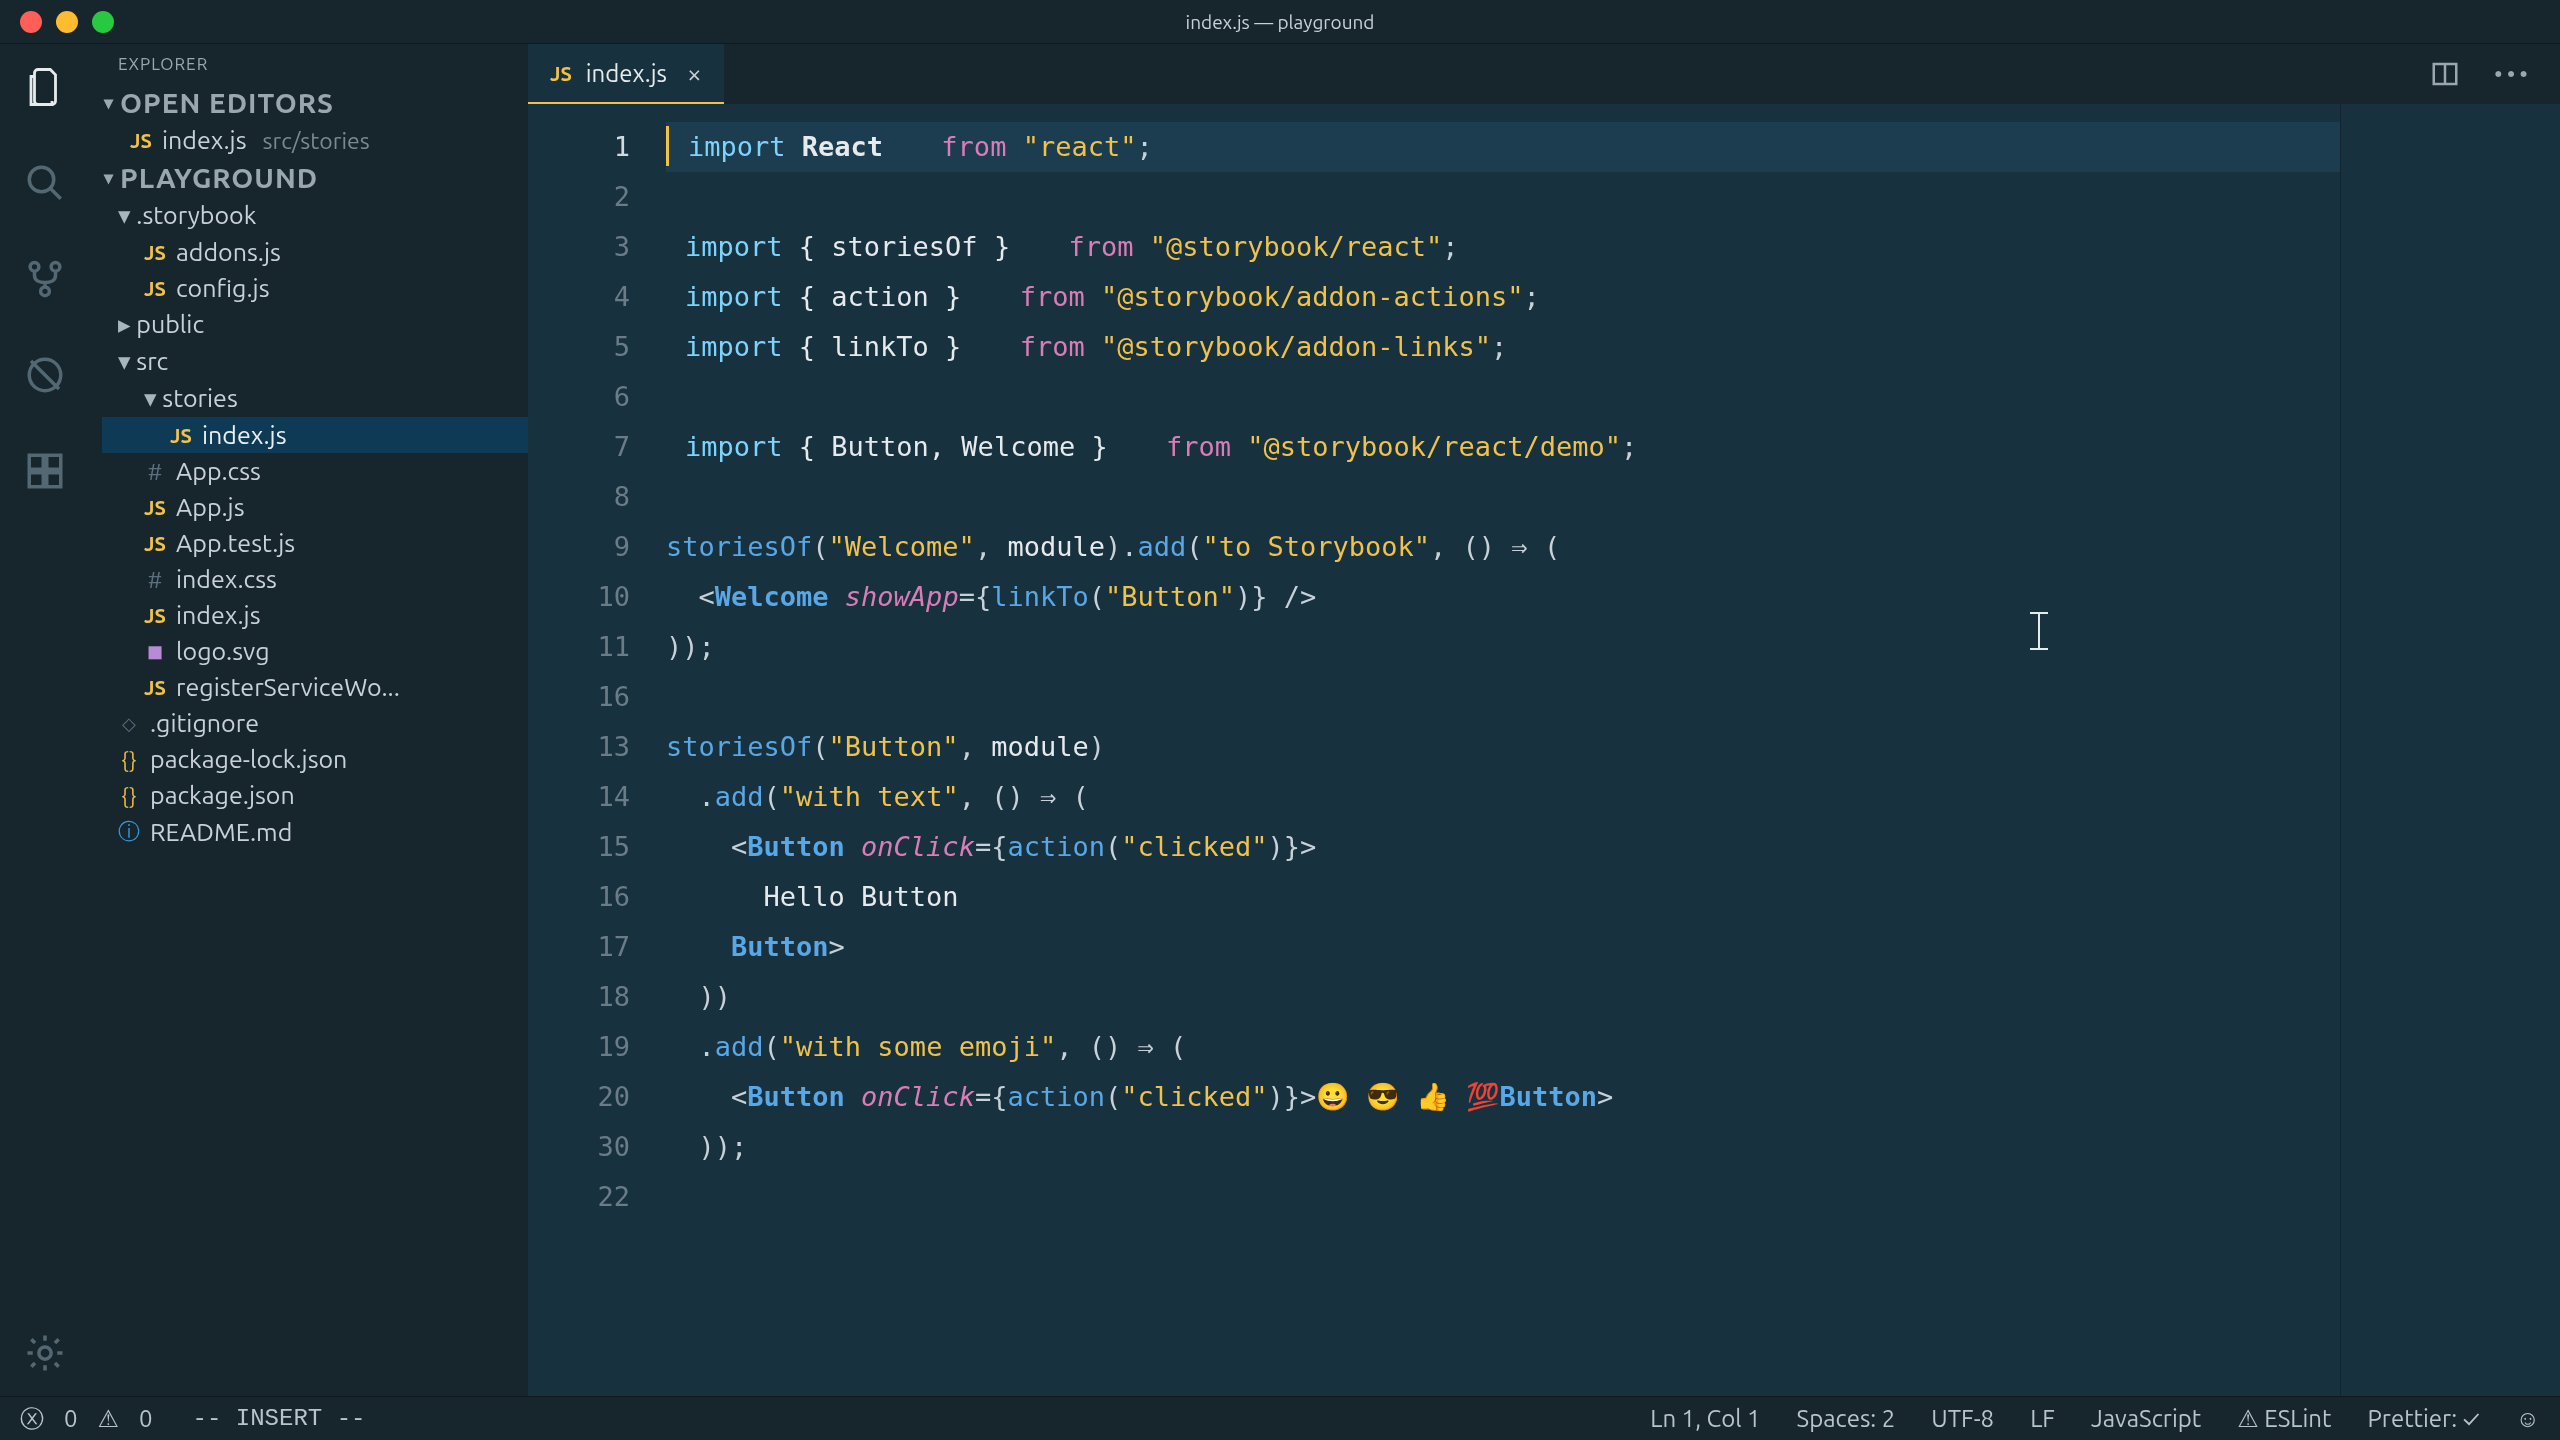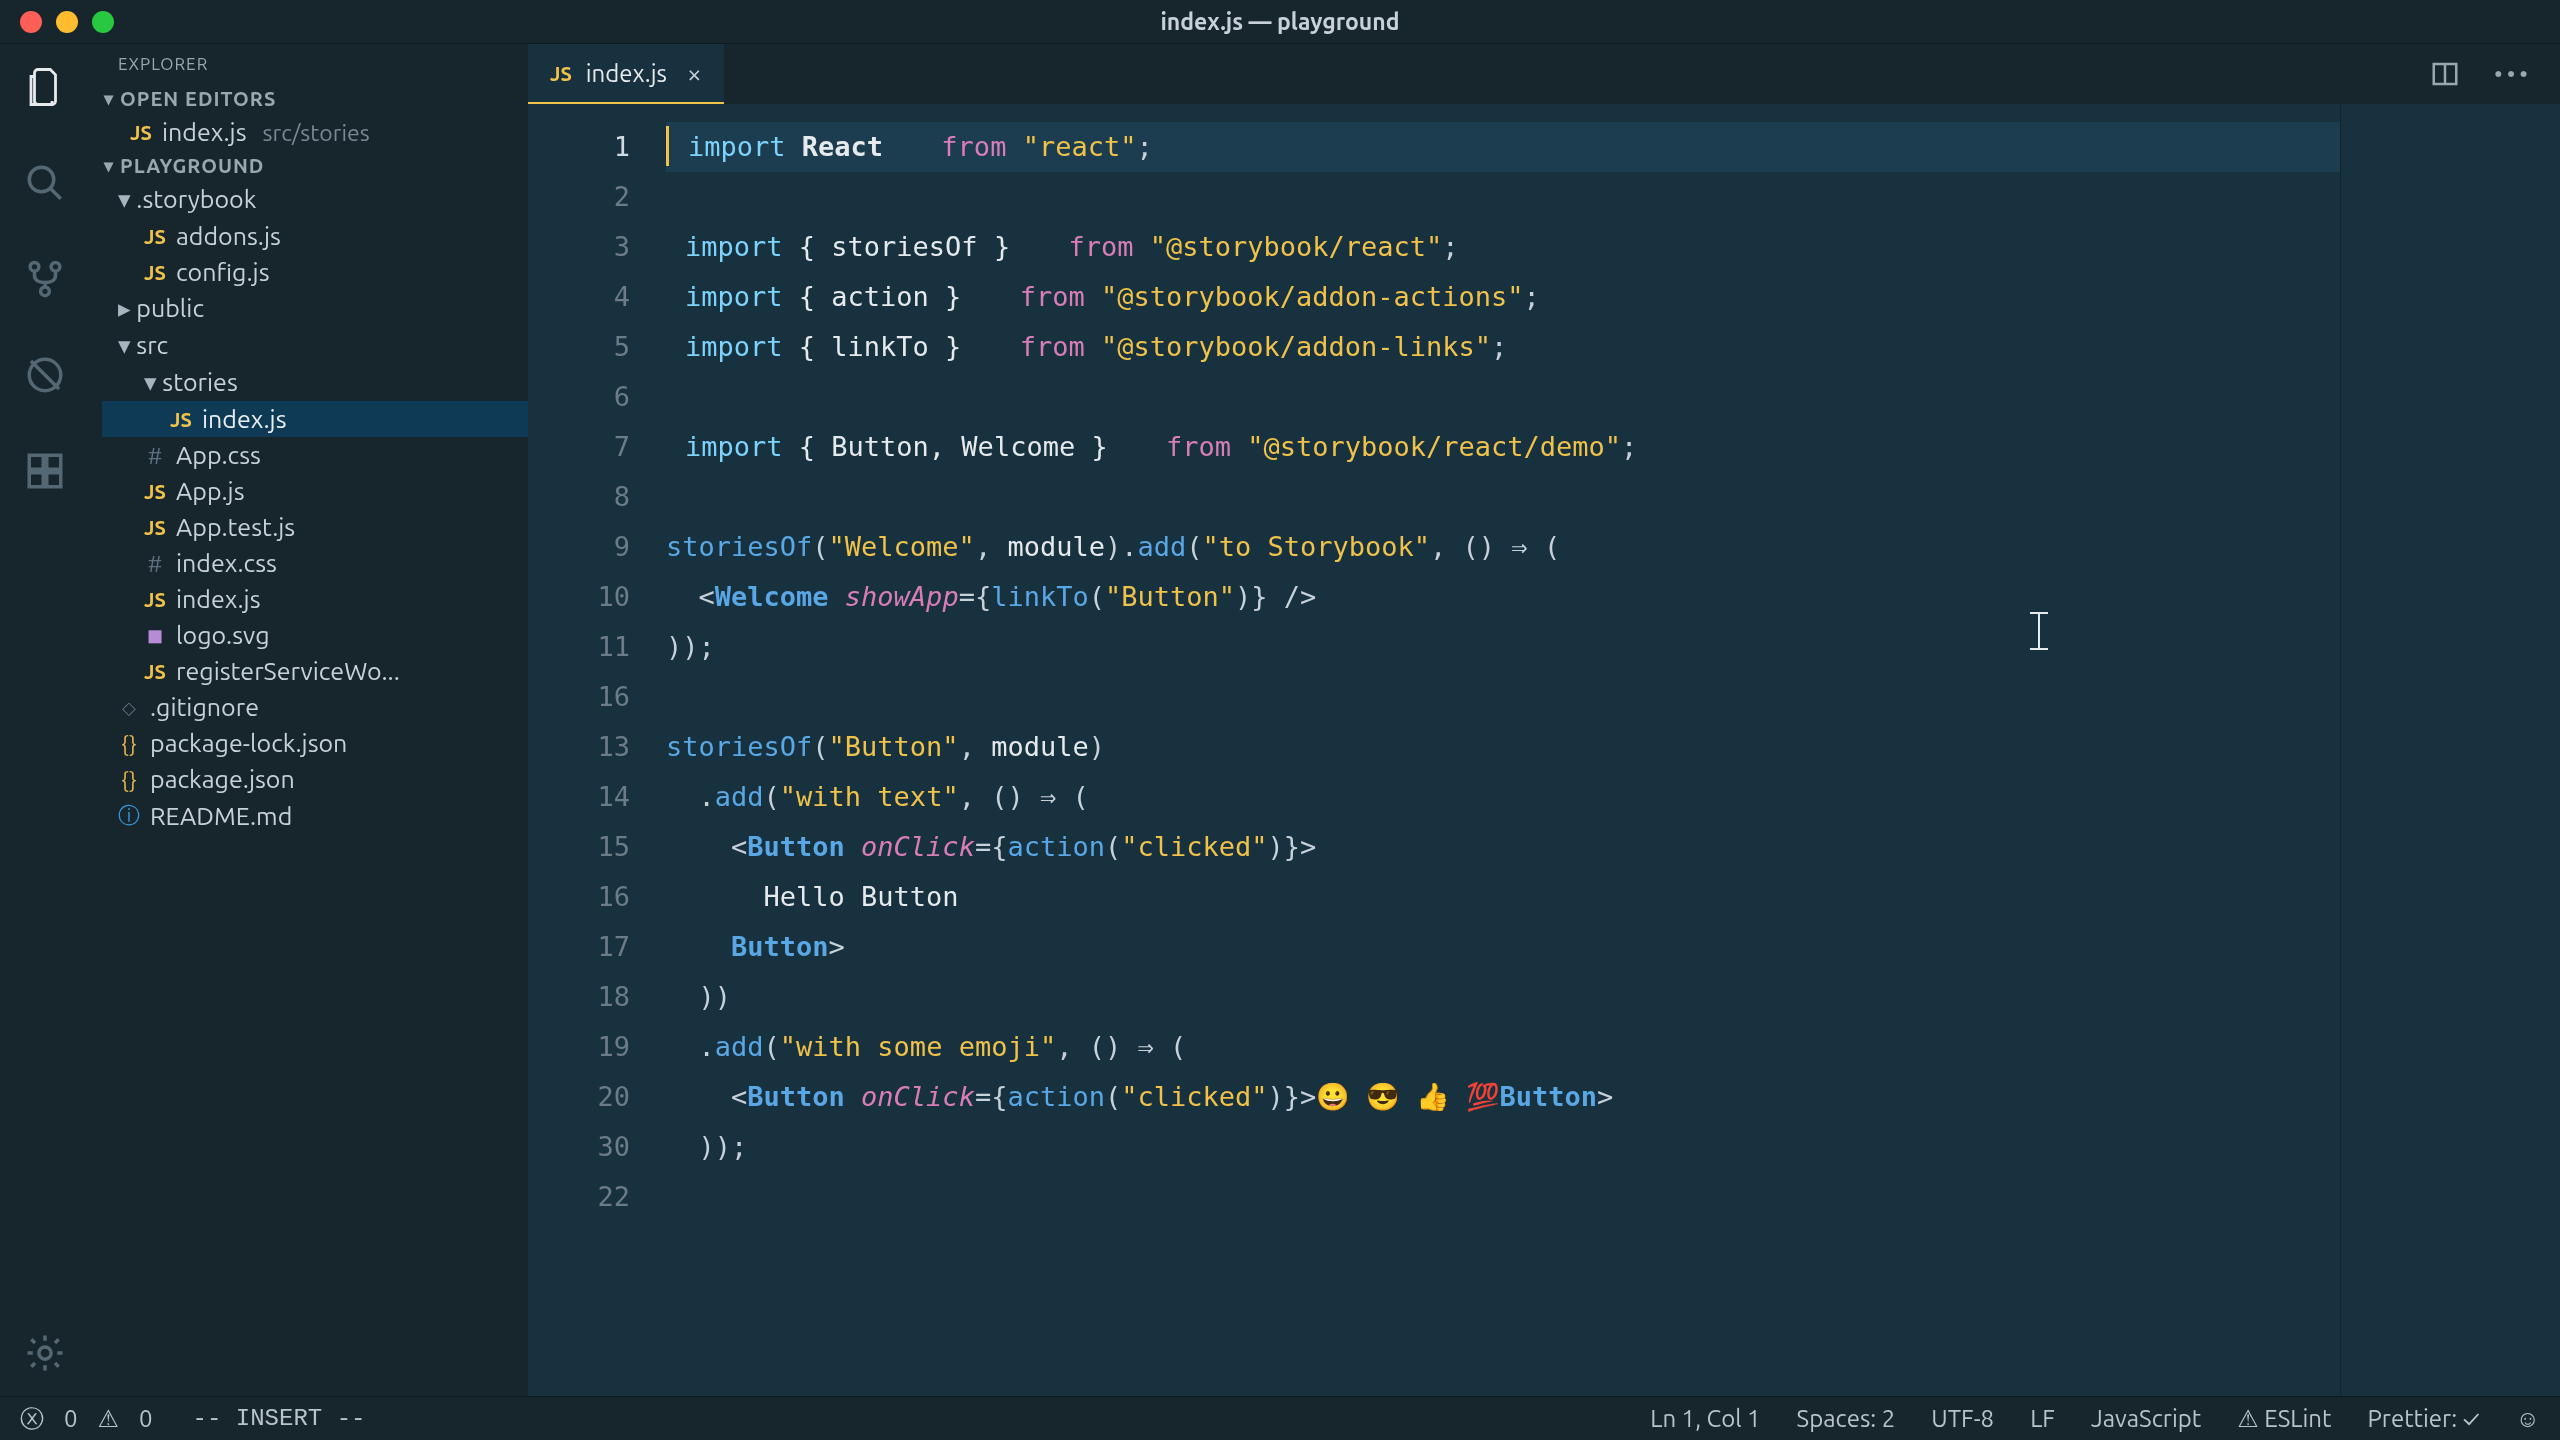--- a/index.html
+++ b/index.html
@@ -15,34 +15,34 @@
 .title-bar {
   height:44px;
   background:#17252c;
   border-bottom:1px solid #0f1a20;
   display:flex; align-items:center;
   position:relative;
 }
 .traffic { display:flex; gap:14px; padding-left:20px; }
 .circle { width:22px; height:22px; border-radius:50%; }
 .red{background:#ff5f57;} .yellow{background:#febc2e;} .green{background:#28c840;}
-.title-text { position:absolute; left:50%; transform:translateX(-50%); color:#c8d1d8; font-size:23px; font-weight:700; }
+.title-text { position:absolute; left:50%; transform:translateX(-50%); color:#c8d1d8; font-size:19px; font-weight:400; }
 .main { flex:1; display:flex; min-height:0; }
 .activity-bar {
   width:90px; background:#17252c;
   display:flex; flex-direction:column; align-items:center;
   padding-top:20px; gap:50px;
 }
 .activity-bar .icon { width:46px; height:46px; display:flex; align-items:center; justify-content:center; color:#546873; cursor:pointer; }
 .activity-bar .icon.active { color:#e6eaed; }
 .activity-bar .spacer { flex:1; }
 .sidebar { width:438px; background:#17252c; display:flex; flex-direction:column; font-size:25px; }
 .sidebar-header { padding:10px 24px 10px 28px; color:#9aa7af; letter-spacing:1px; font-size:17px; }
 .section-header {
-  padding:4px 14px; color:#9aa7af; font-weight:700; font-size:20px; letter-spacing:1px;
+  padding:4px 14px; color:#9aa7af; font-weight:700; font-size:28px; letter-spacing:1px;
   display:flex; align-items:center; gap:6px;
 }
 .section-header::before{ content:"▾"; font-size:18px; color:#9aa7af; }
 .row {
   display:flex; align-items:center; gap:10px;
   padding:4px 0 4px 0; color:#c8d1d8;
   white-space:nowrap; overflow:hidden; text-overflow:ellipsis;
 }
 .row .fi { width:22px; display:flex; justify-content:center; }
 .row .fi.js{ color:#f0c24a; font-weight:700; font-size:20px; }

